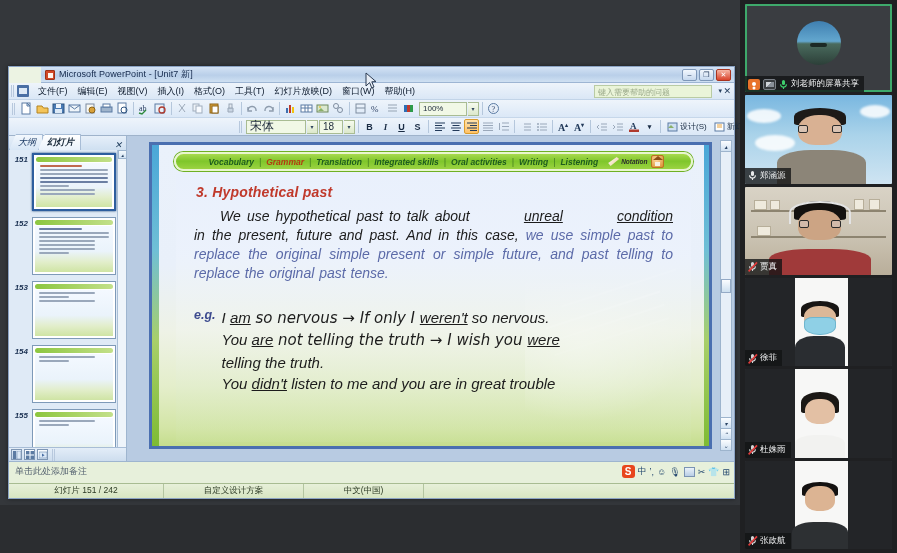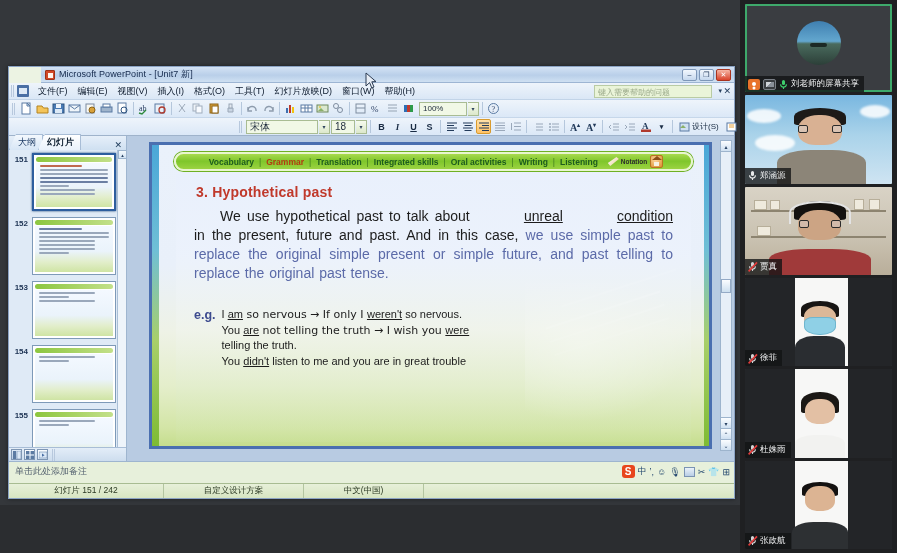--- a/index.html
+++ b/index.html
@@ -103,37 +103,37 @@
   }
 
   .toolbar-fmt {
     height: 18px; flex: 0 0 18px;
     background: linear-gradient(#eef4fb, #dbe8f7);
     border-bottom: 1px solid #9fb3cb;
     display: flex; align-items: center; gap: 1px;
     padding-left: 228px;
   }
   .font-combo {
-    width: 72px; height: 14px; background: #f1f8e6; border: 1px solid #a9bc93;
-    font-size: 10px; color: #1d2a3b; display: flex; align-items: center; padding-left: 3px; flex:none;
+    width: 60px; height: 14px; background: #f1f8e6; border: 1px solid #a9bc93;
+    font-size: 12px; color: #1d2a3b; display: flex; align-items: center; padding-left: 3px; flex:none;
   }
   .size-combo {
     width: 24px; height: 14px; background: #f1f8e6; border: 1px solid #a9bc93;
     font-size: 10px; color: #1d2a3b; display: flex; align-items: center; padding-left: 3px; flex:none;
   }
   .fbtn {
     width: 15px; height: 15px; flex:none; display:flex;align-items:center;justify-content:center;
     font-size: 9px; color: #1a2c44; font-weight: bold; border-radius: 2px;
   }
   .fbtn.dim { color: #93a3b6; }
   .fbtn.active { background: linear-gradient(#ffe1a8,#ffc267); border: 1px solid #d99b2e; }
   .tb-txt { font-size: 8px; color: #16283f; padding: 0 3px; display:flex;align-items:center;gap:2px;flex:none;}
 
   
-  .workspace { flex: 1; display: flex; position: relative; background: #0f172a; min-height:0;}
+  .workspace { flex: 1; display: flex; position: relative; background: #0f172a; min-height:0;font-style:italic;}
 
   
   .thumb-pane {
     width: 118px; flex: none; background: #dbe8f6; border-right: 1px solid #9eb5cf;
     display: flex; flex-direction: column;
   }
   .thumb-tabs { height: 14px; flex:none; display: flex; align-items: flex-end; position: relative;
     background: linear-gradient(#e6eff9,#cfe0f1); }
   .ttab {
     font-size: 9px; color: #1e3c66; padding: 1px 6px 1px 8px;
@@ -254,21 +254,21 @@
   }
   .para {
     font-size: 14px; color: #1c1c1c; line-height: 1.36; text-align: justify;
     text-align-last: left; margin: 0 4px 0 4px; word-spacing: 1px;
   }
   .para .ind { display: inline-block; width: 26px; }
   .para u { text-decoration: underline; text-underline-offset: 1px; margin-left: 48px;}
   .para-blue { color: #5b6aa8; }
   .eg-block { display: flex; margin: 24px 0 0 4px; }
   .eg-label { font-size: 12.5px; font-weight: bold; color: #3d4b8f; flex:none; padding-right: 6px; padding-top:1px;}
-  .eg-lines { font-size: 11px; color: #1c1c1c; line-height: 1.42; }
+  .eg-lines { font-size: 15px; color: #1c1c1c; line-height: 1.42; }
   .arr { font-family: "DejaVu Sans", sans-serif; }
 
   
   .sv-scroll {
     position: absolute; right: 2px; top: 4px; width: 12px; bottom: 10px;
     background: #f0f5fb; border: 1px solid #9db4cd;
     display: flex; flex-direction: column;
   }
   .svb { height: 11px; flex:none; background: linear-gradient(#fbfdff,#cfe0f1); border-bottom:1px solid #9db4cd;
     font-size:6px; color:#2b4465; display:flex;align-items:center;justify-content:center;}

